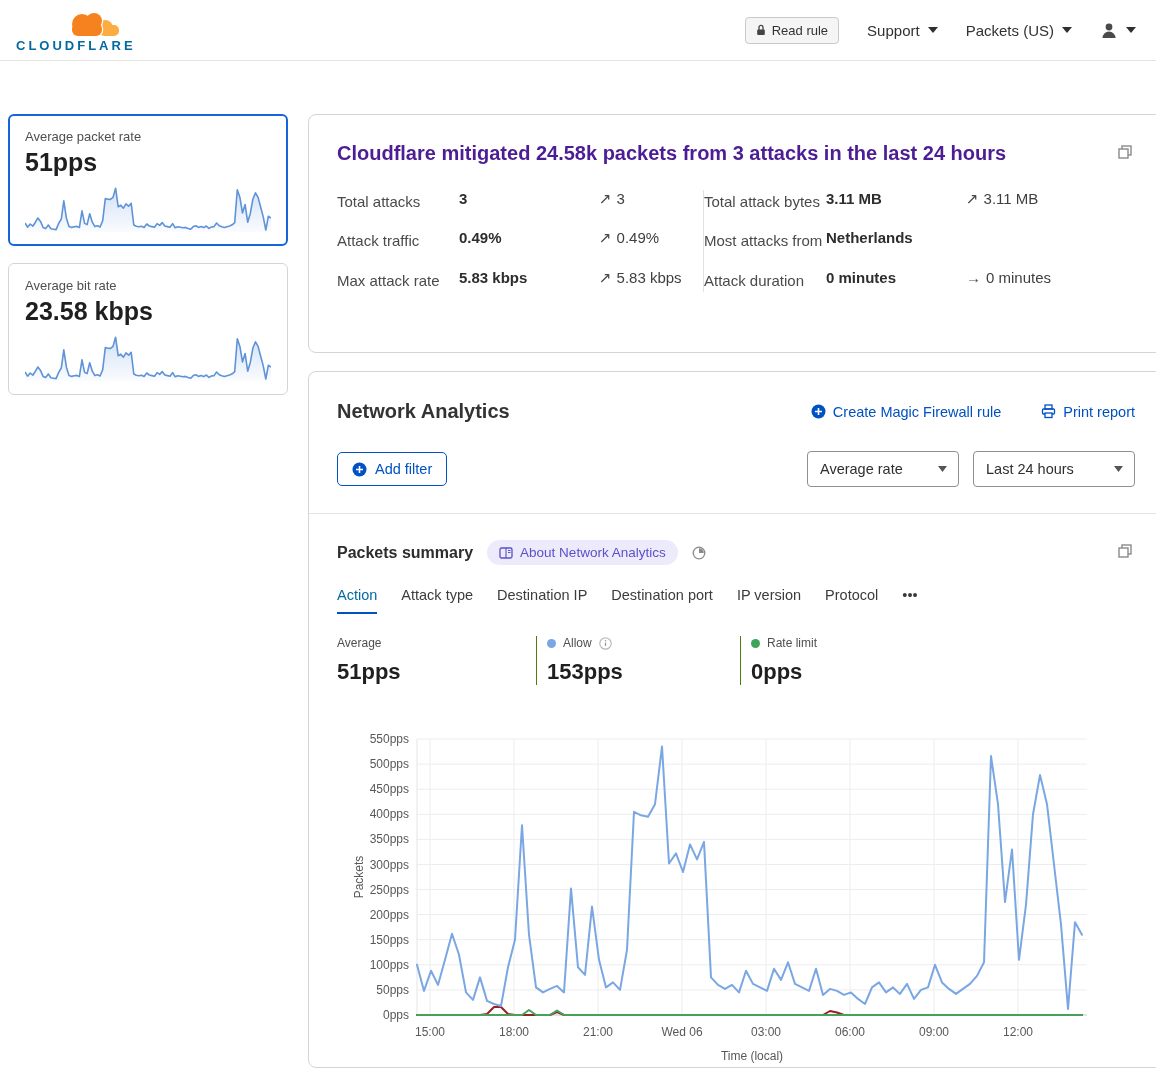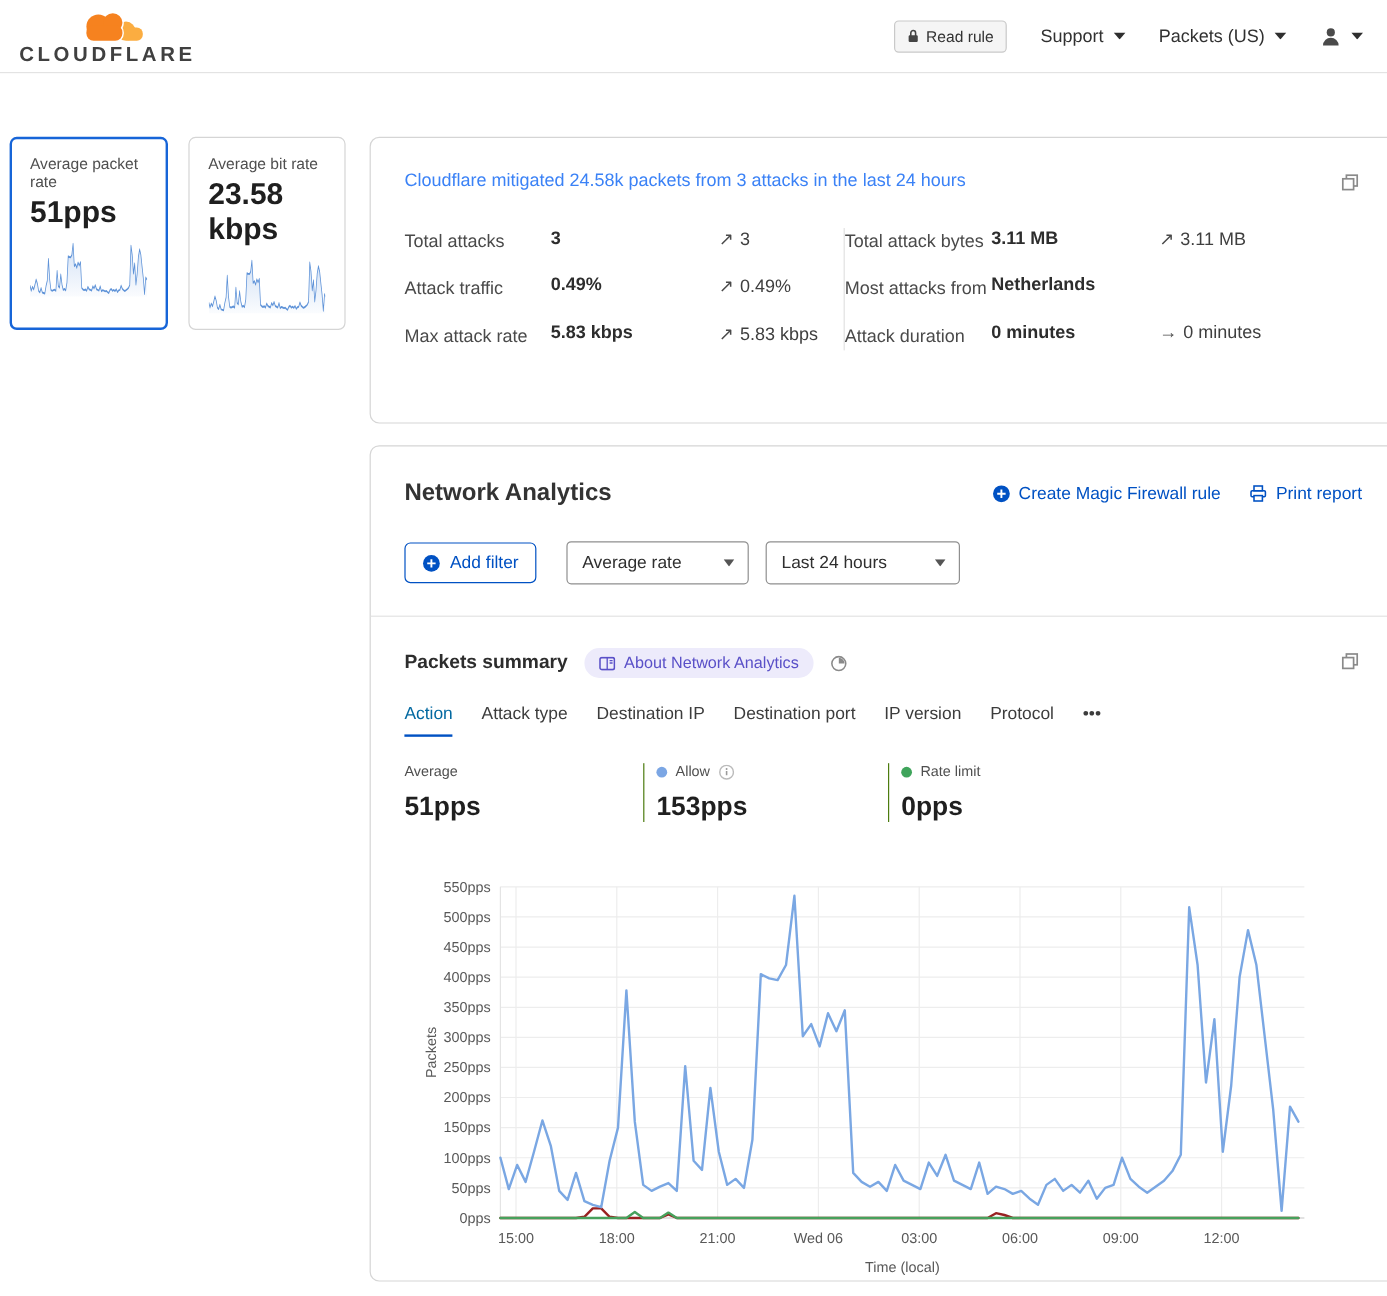--- a/index.html
+++ b/index.html
@@ -4,62 +4,62 @@
 <style>
   * { box-sizing: border-box; margin: 0; padding: 0; }
   html,body { width:1156px; height:1080px; overflow:hidden; background:#fff;
     font-family:"Liberation Sans","DejaVu Sans",sans-serif; color:#313131; }
 
   
   .hdr { height:61px; display:flex; justify-content:space-between; align-items:center;
          padding:0 20px 0 16px; border-bottom:1px solid #e3e3e3; }
   .logo { display:flex; flex-direction:column; line-height:1; }
   .logo-cloud { margin:2px 0 1px 48px; }
-  .logo-text { font-size:17px; font-weight:bold; letter-spacing:3px; color:#404040; }
+  .logo-text { font-size:13px; font-weight:bold; letter-spacing:3px; color:#0369a1; }
   .hdr-right { display:flex; align-items:center; gap:28px; }
   .pill { display:inline-flex; align-items:center; gap:6px; background:#f5f5f5;
           border:1px solid #c9c9c9; border-radius:4px; padding:5px 10px; font-size:13px; color:#333; }
   .hdr-item { display:flex; align-items:center; gap:8px; font-size:15px; color:#313131; cursor:pointer; }
 
   
   .main { display:flex; gap:20px; padding:53px 0 0 8px; align-items:flex-start; }
-  .metrics { width:280px; flex:none; display:flex; flex-direction:row; gap:17px; }
+  .metrics { width:280px; flex:none; display:flex; flex-direction:column; gap:17px; }
   .content { width:856px; flex:none; display:flex; flex-direction:column; gap:18px; }
 
   
   .mcard { background:#fff; border:1px solid #d5d5d5; border-radius:6px; padding:14px 16px 8px; cursor:pointer; }
   .mcard.selected { border:2px solid #1765d8; padding:13px 15px 7px; }
   .mlabel { font-size:13px; color:#4f4f4f; }
   .mvalue { font-size:25px; font-weight:700; color:#1f1f1f; margin:4px 0 4px; }
   .spark { width:100%; height:56px; display:block; }
 
   
   .card { background:#fff; border:1px solid #d5d5d5; border-radius:8px; }
 
   
   .summary-card { padding:27px 28px; height:239px; }
   .s-title-row { display:flex; justify-content:space-between; align-items:flex-start; }
-  .s-title { font-size:15px; font-weight:400; color:#3b82f6; }
+  .s-title { font-size:20px; font-weight:700; color:#4c1d95; }
   .icon-btn { background:none; border:none; cursor:pointer; padding:2px; }
   .stats-wrap { display:flex; margin-top:25px; font-size:15px; }
   .sgrid { display:grid; grid-template-columns:122px 140px 1fr; row-gap:16px; align-content:start; }
   .stats-left { width:366px; flex:none; }
   .stats-right { flex:1; border-left:1px solid #e2e2e2; }
   .slabel { color:#4a4a4a; line-height:1.55; }
   .sval { font-weight:700; color:#2d2d2d; }
   .schange { color:#3f3f3f; }
   .arrow { display:inline-block; margin-right:5px; color:#4a4a4a; }
 
   
   .na-top { padding:28px 28px 0; }
   .na-title-row { display:flex; justify-content:space-between; align-items:center; }
   .na-title { font-size:20px; font-weight:600; color:#333; }
-  .na-links { display:flex; gap:24px; }
+  .na-links { display:flex; gap:40px; }
   .na-link { display:flex; align-items:center; gap:7px; color:#0051c3; font-size:14.5px; cursor:pointer; }
-  .filter-row { margin-top:28px; padding-bottom:26px; display:flex; justify-content:flex-start; align-items:center;gap:25px; }
+  .filter-row { margin-top:28px; padding-bottom:26px; display:flex; justify-content:space-between; align-items:center;gap:25px; }
   .add-filter { display:inline-flex; align-items:center; gap:8px; background:#fff; color:#0051c3;
                 border:1px solid #0051c3; border-radius:5px; padding:8px 14px; font-size:14.5px; cursor:pointer;
                 font-family:inherit; }
   .selects { display:flex; gap:14px; }
   .select { height:36px; border:1px solid #8f8f8f; border-radius:4px; display:flex; align-items:center;
             justify-content:space-between; padding:0 11px 0 12px; font-size:14.5px; color:#2f2f2f; cursor:pointer; }
   .select.w1 { width:152px; } .select.w2 { width:162px; }
   .divider { border-top:1px solid #e3e3e3; }
 
   

